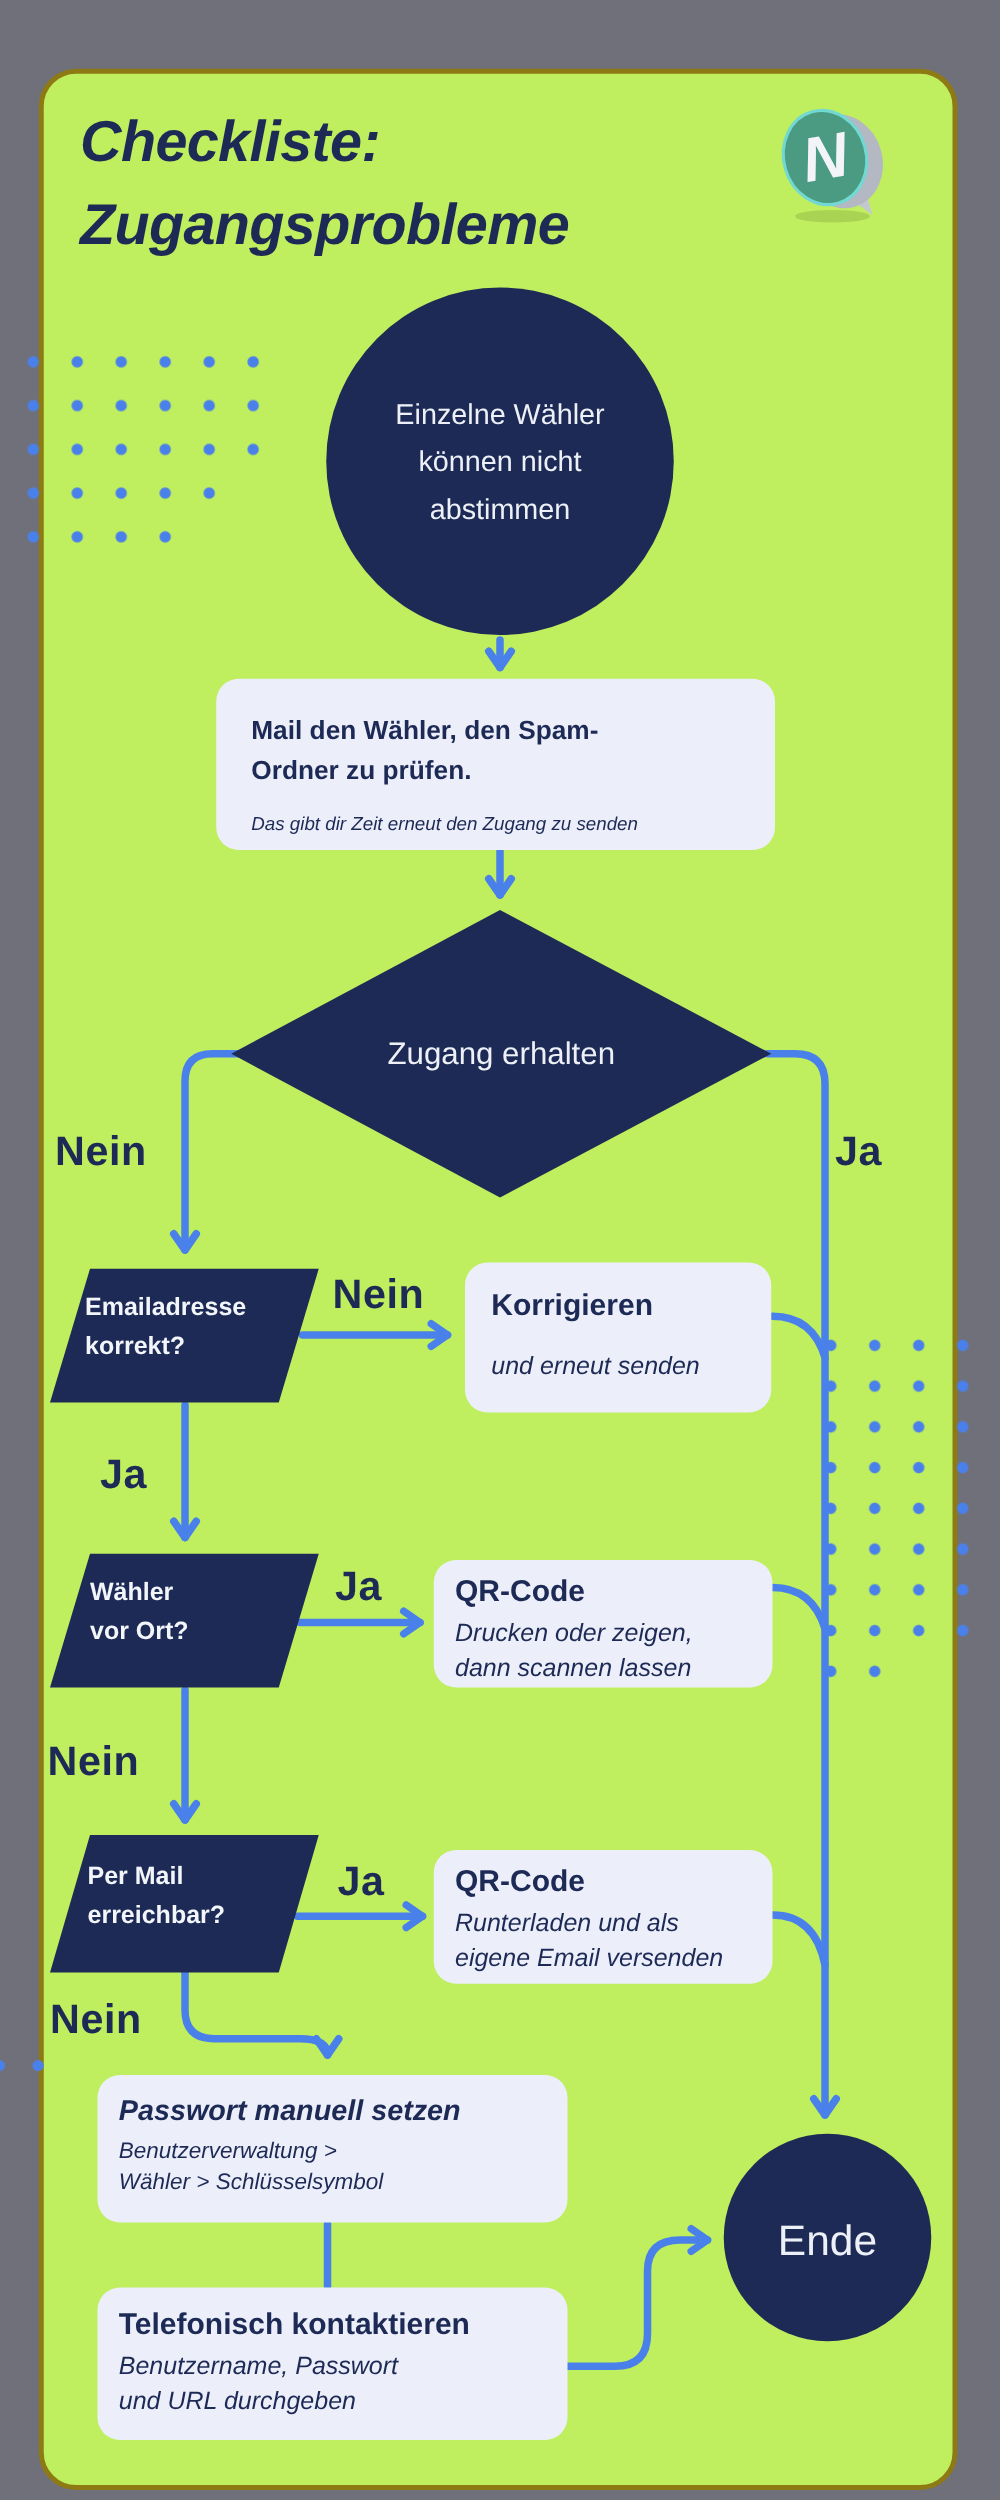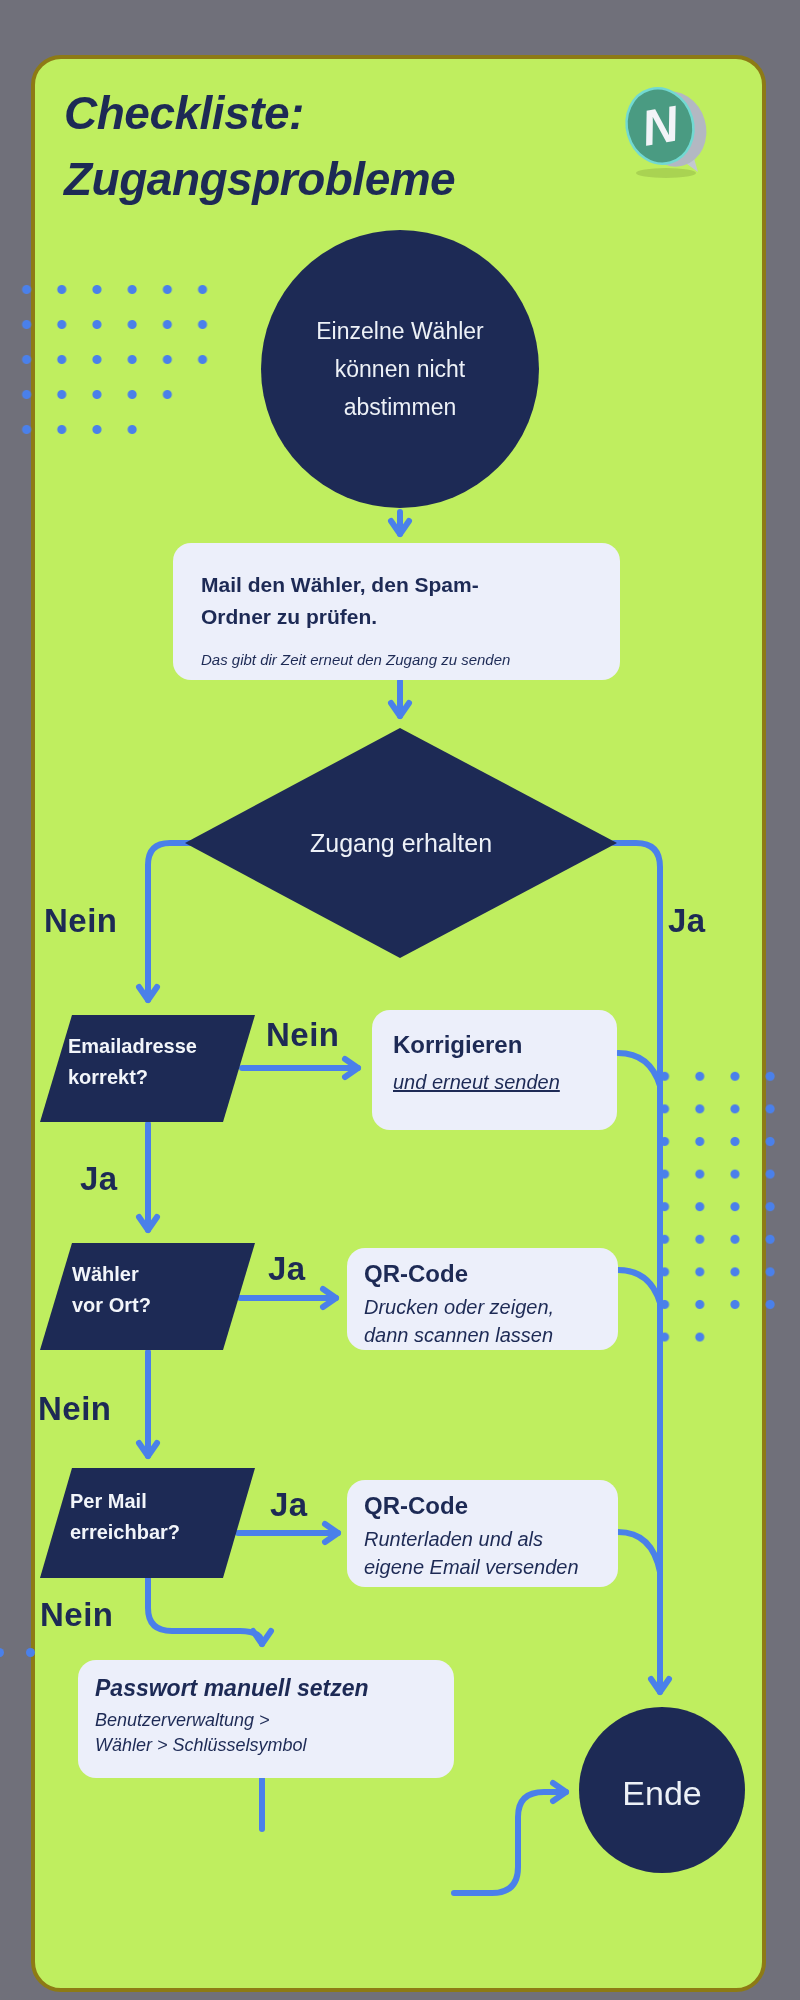--- a/index.html
+++ b/index.html
@@ -25,21 +25,21 @@
   .ptext span{display:block;}
   .lbl{position:absolute;color:#1d2a55;font-weight:700;font-size:33px;letter-spacing:0.5px;}
   .lightbox{position:absolute;background:#eceffa;border-radius:18px;color:#1d2a55;box-sizing:border-box;}
   .bx-title{font-weight:700;font-size:24px;line-height:30px;}
   .bx-note{font-style:italic;font-size:20px;line-height:28px;margin-top:4px;}
   .bx-note span{display:block;}
   .spam-box{left:173px;top:543px;width:447px;height:137px;padding:26px 24px 0 28px;}
   .spam-box .bx-title{font-size:21px;line-height:32px;}
   .spam-box .bx-note{font-size:15px;margin-top:13px;}
   .korr-box{left:372px;top:1010px;width:245px;height:120px;padding:20px 0 0 21px;}
-  .korr-box .bx-note{margin-top:8px;text-decoration:underline;}
+  .korr-box .bx-note{margin-top:19px;}
   .qr1-box{left:347px;top:1248px;width:271px;height:102px;padding:11px 0 0 17px;}
   .qr2-box{left:347px;top:1480px;width:271px;height:107px;padding:11px 0 0 17px;}
   .pw-box{left:78px;top:1660px;width:376px;height:118px;padding:13px 0 0 17px;}
   .pw-box .bx-title{font-size:23px;font-style:italic;}
   .pw-box .bx-note{font-size:18px;line-height:25px;margin-top:5px;}
   .tel-box{left:78px;top:1830px;width:376px;height:122px;padding:15px 0 0 17px;}
   .logo{position:absolute;left:618px;top:76px;}
 </style>
 </head>
 <body>
@@ -169,16 +169,23 @@
   <div class="lbl" style="left:40px;top:1596px;">Nein</div>
 
   <div class="lightbox pw-box">
     <div class="bx-title">Passwort manuell setzen</div>
     <div class="bx-note">
       <span>Benutzerverwaltung &gt;</span>
       <span>Wähler &gt; Schlüsselsymbol</span>
     </div>
   </div>
 
+  <div class="lightbox tel-box">
+    <div class="bx-title">Telefonisch kontaktieren</div>
+    <div class="bx-note">
+      <span>Benutzername, Passwort</span>
+      <span>und URL durchgeben</span>
+    </div>
+  </div>
 
   <div class="node-text end-text">Ende</div>
 
 </div>
 
 </body></html>

